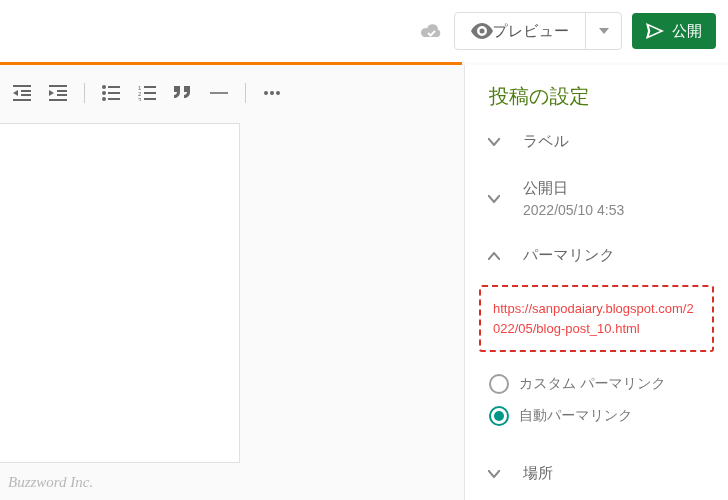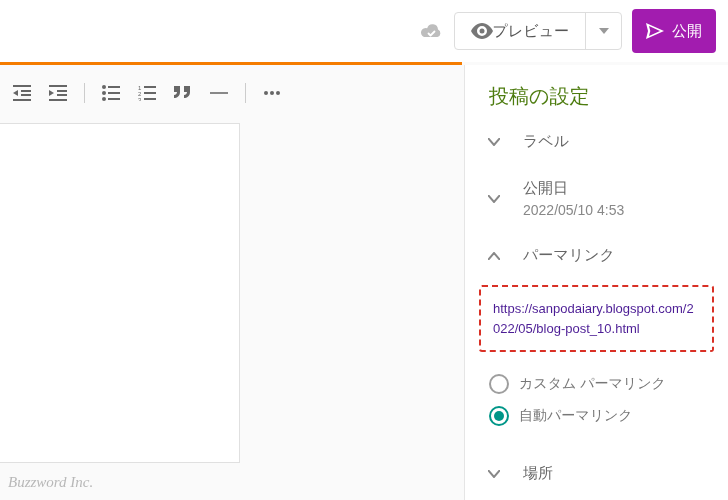--- a/index.html
+++ b/index.html
@@ -40,22 +40,22 @@
   font-size: 15px;
   cursor: pointer;
 }
 .preview-caret {
   width: 36px; height: 36px;
   border-left: 1px solid #ddd;
   display: flex; align-items: center; justify-content: center;
   cursor: pointer;
 }
 .publish-btn {
-  height: 44px;
-  background: #a21caf;
+  height: 36px;
+  background: #15803d;
   color: #fff;
   border: none;
   border-radius: 4px;
   padding: 0 14px;
   font-size: 15px;
   display: flex; align-items: center; gap: 8px;
   cursor: pointer;
 }
 .orange-bar {
   height: 3px;
@@ -138,21 +138,21 @@
   display: flex; justify-content: center;
   color: #888;
 }
 .side-row .row-body { flex: 1; }
 .subtext { color: #888; font-size: 14px; margin-top: 4px; }
 .highlight-box {
   margin: 6px 14px 12px 14px;
   border: 2px dashed #d93025;
   border-radius: 3px;
   padding: 12px 12px;
-  color: #4c1d95;
+  color: #ef4444;
   font-size: 13px;
   line-height: 1.5;
   word-break: break-all;
 }
 .radio-group {
   padding: 4px 24px 0 24px;
 }
 .radio-opt {
   display: flex;
   align-items: center;

